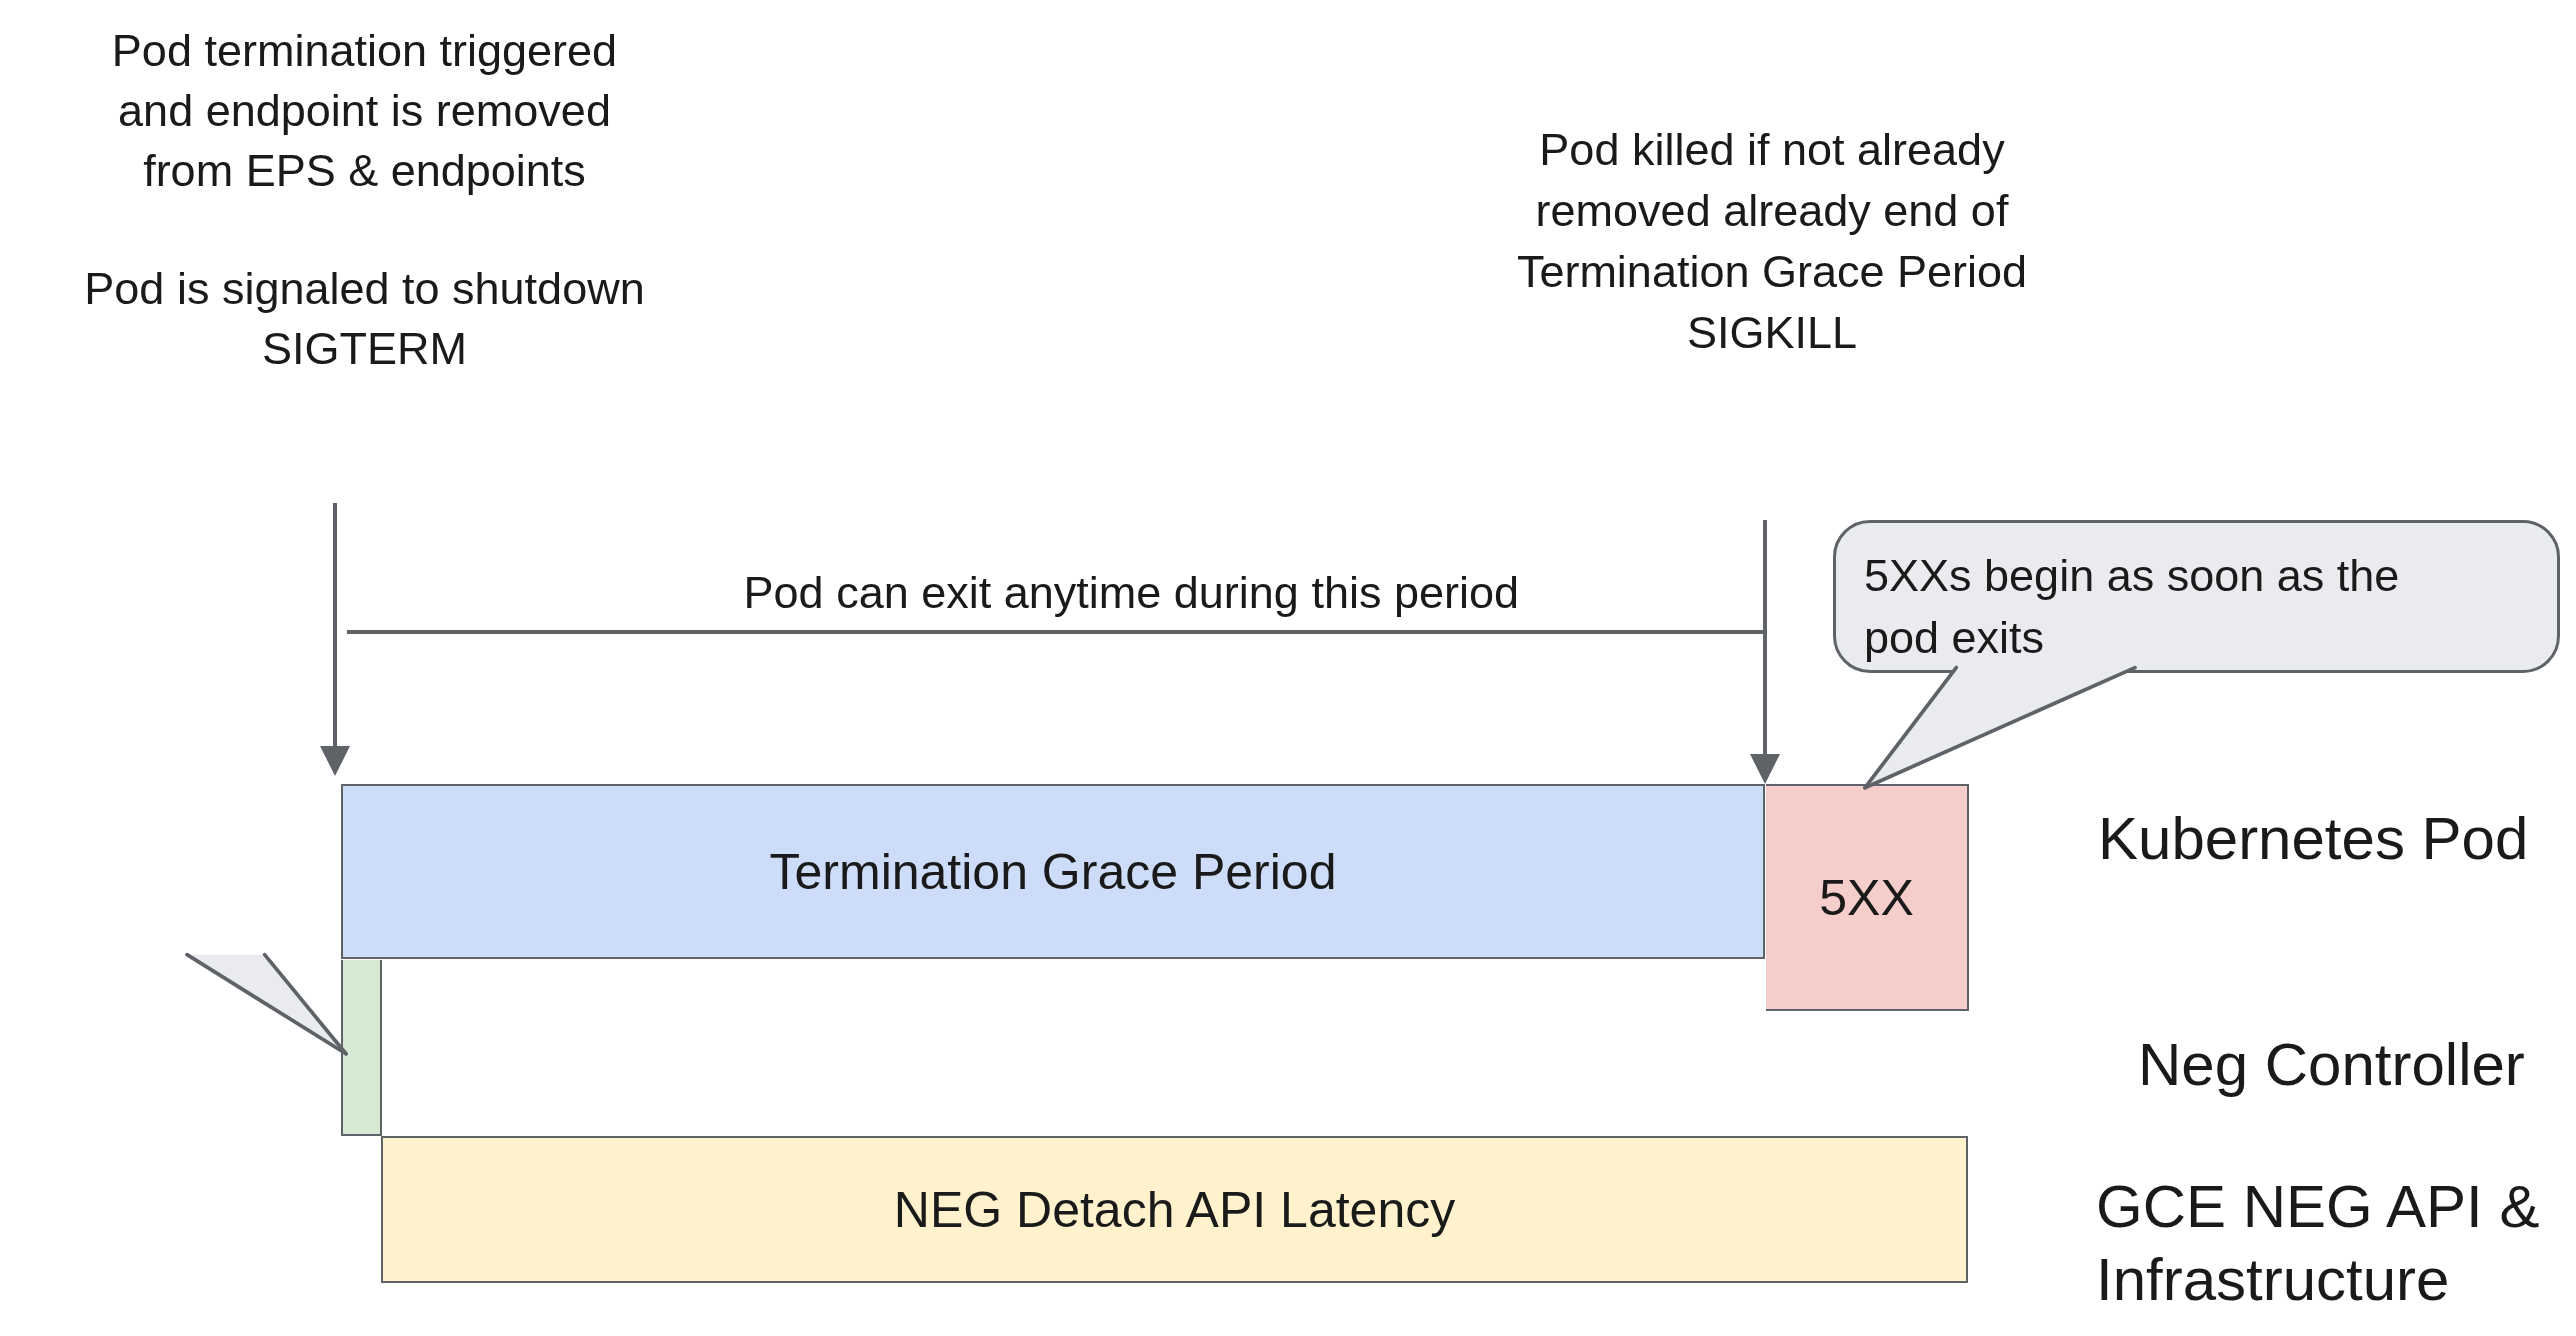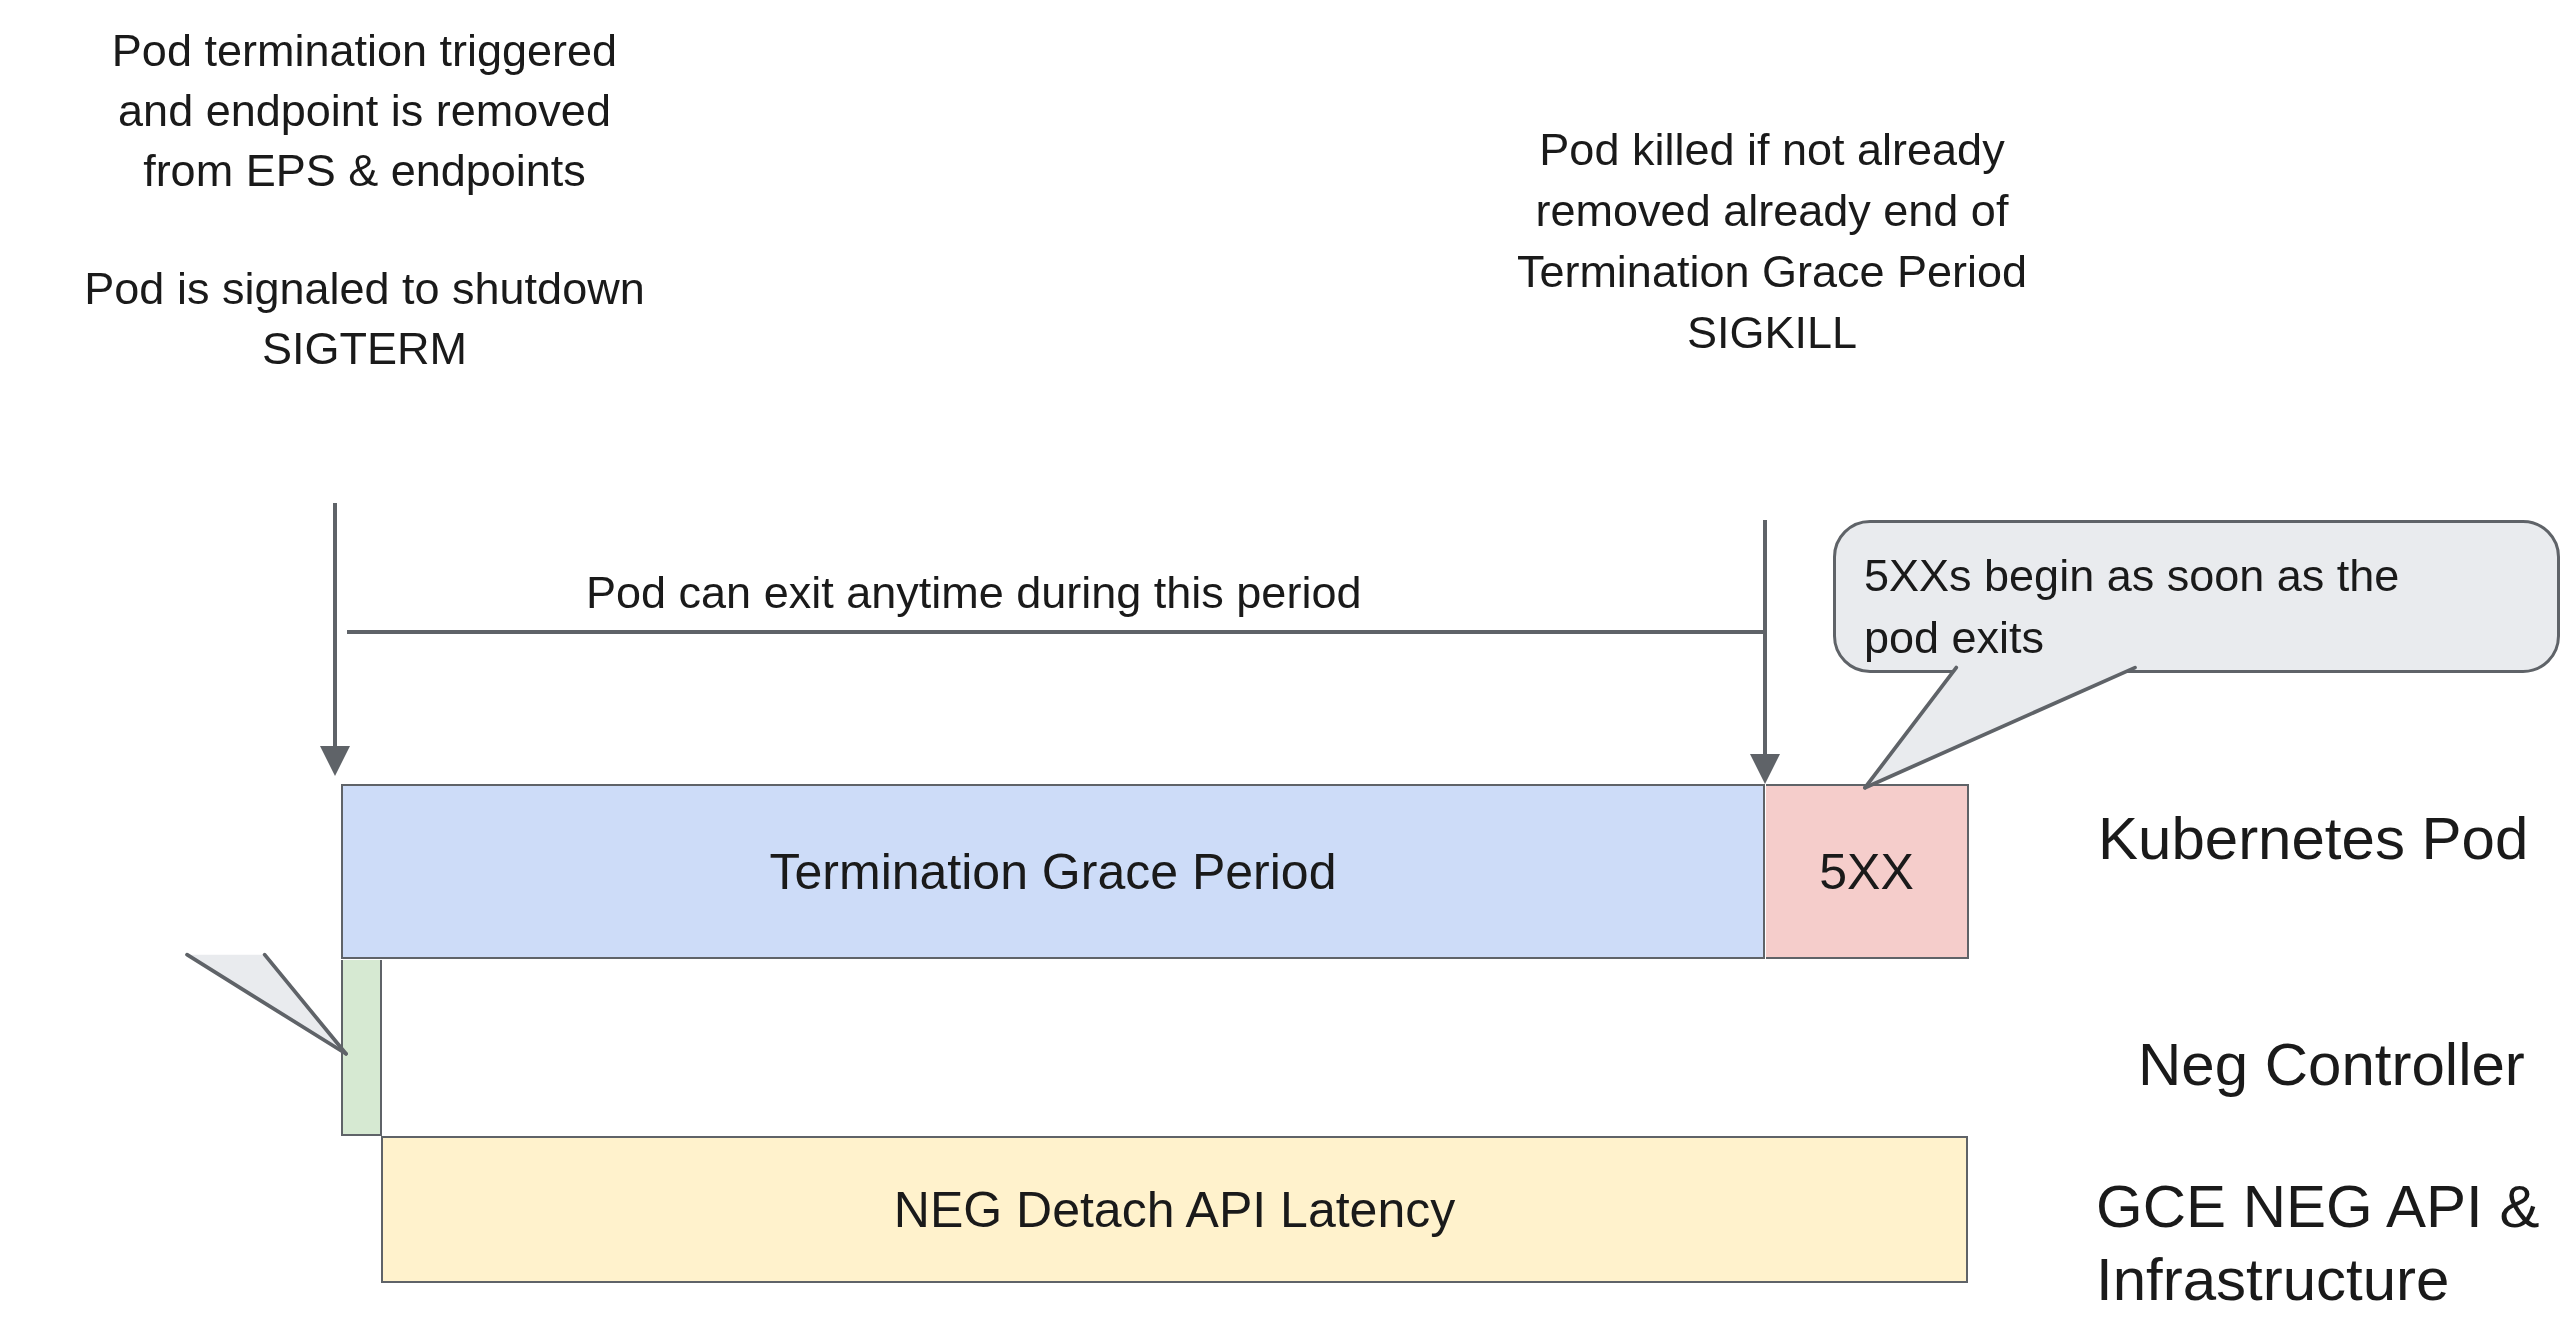--- a/index.html
+++ b/index.html
@@ -10,38 +10,38 @@
   *{margin:0;padding:0;box-sizing:border-box;}
   html,body{background:var(--background);}
   body{font-family:"Liberation Sans", sans-serif; color:var(--text);}
   .canvas{position:relative;width:2576px;height:1336px;background:var(--background);overflow:hidden;}
 
   .anno{position:absolute;text-align:center;font-size:45px;line-height:60px;color:var(--text);}
   .anno-top-left{left:26px;top:20.5px;width:677px;}
   .anno-top-left .para2{margin-top:58px;}
   .anno-top-right{left:1481px;top:119px;width:582px;line-height:61px;}
 
-  .timeline-note{position:absolute;left:586px;top:565px;width:933px;text-align:left;
+  .timeline-note{position:absolute;left:586px;top:565px;width:933px;text-align:right;
     font-size:45px;line-height:56px;}
 
   .hline{position:absolute;left:347px;top:630px;width:1416px;height:3.7px;background:var(--line);}
 
   .vline{position:absolute;width:3.7px;background:var(--line);}
   .vline.left-arrow-line{left:333px;top:503px;height:245px;}
   .vline.right-arrow-line{left:1763px;top:520px;height:235px;}
   .arrowhead{position:absolute;width:0;height:0;
     border-left:15px solid transparent;border-right:15px solid transparent;
     border-top:30px solid var(--line);}
   .arrowhead.left{left:320px;top:746px;}
   .arrowhead.right{left:1750px;top:754px;}
 
   .bar{position:absolute;border:2.8px solid var(--bar-border);display:flex;
     align-items:center;justify-content:center;font-size:50px;color:var(--text);}
   .bar-grace{left:341px;top:784px;width:1424px;height:175px;background:var(--grace-fill);}
-  .bar-errors{left:1766px;top:784px;width:203px;height:175px;background:var(--errors-fill);border-left:none;}
+  .bar-errors{left:1766px;top:784px;width:203px;height:227px;background:var(--errors-fill);border-left:none;}
   .bar-detach{left:341px;top:960px;width:41px;height:176px;background:var(--detach-fill);border-top:none;}
   .bar-latency{left:381px;top:1136px;width:1587px;height:147px;background:var(--latency-fill);}
 
   .row-label{position:absolute;font-size:60px;line-height:73px;color:var(--text);white-space:nowrap;}
   .row-label.pod{left:2098px;top:802px;}
   .row-label.neg{left:2098px;top:1028px;margin-left:40px;}
   .row-label.gce{left:2096px;top:1170px;white-space:normal;width:448px;}
 
   .bubble{position:absolute;background:var(--bubble-fill);border:3.7px solid var(--bubble-border);}
   .bubble-left{left:21.5px;top:566px;width:275px;height:393px;border-radius:45px;

